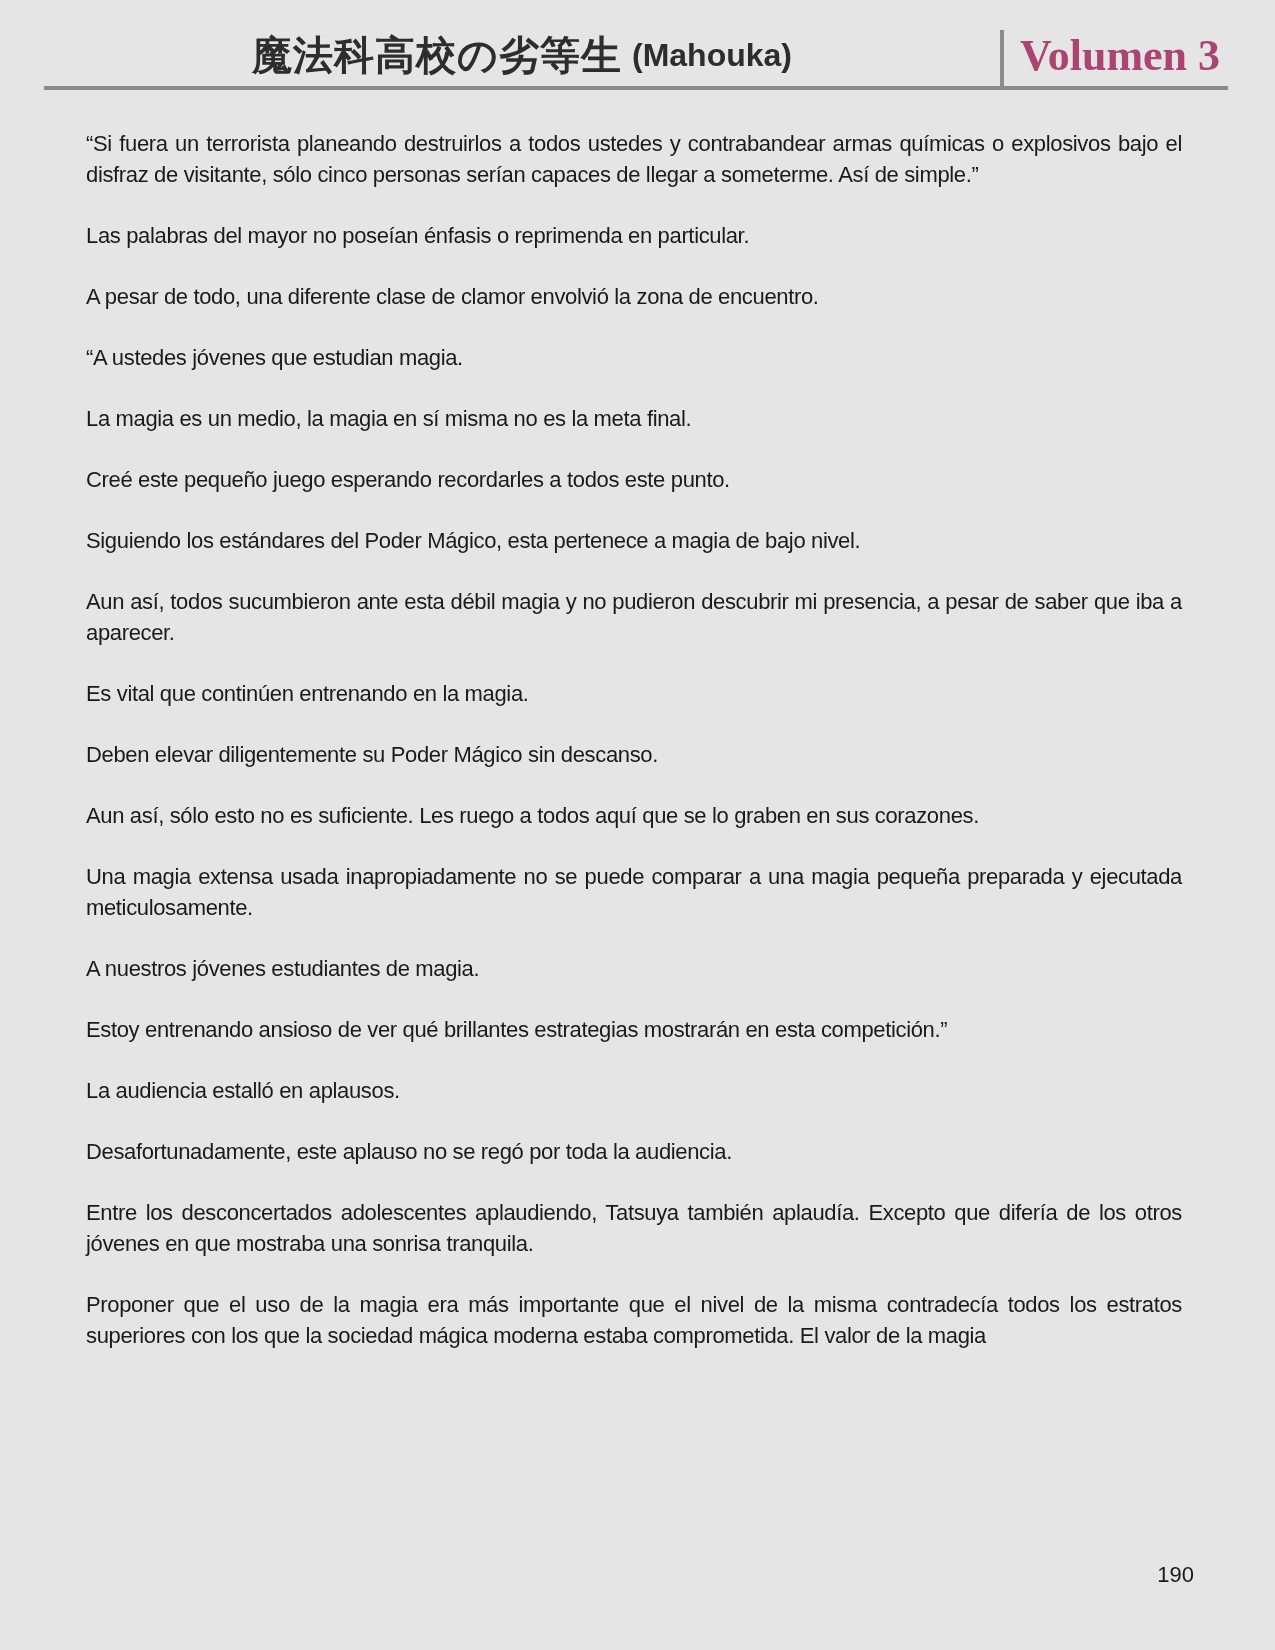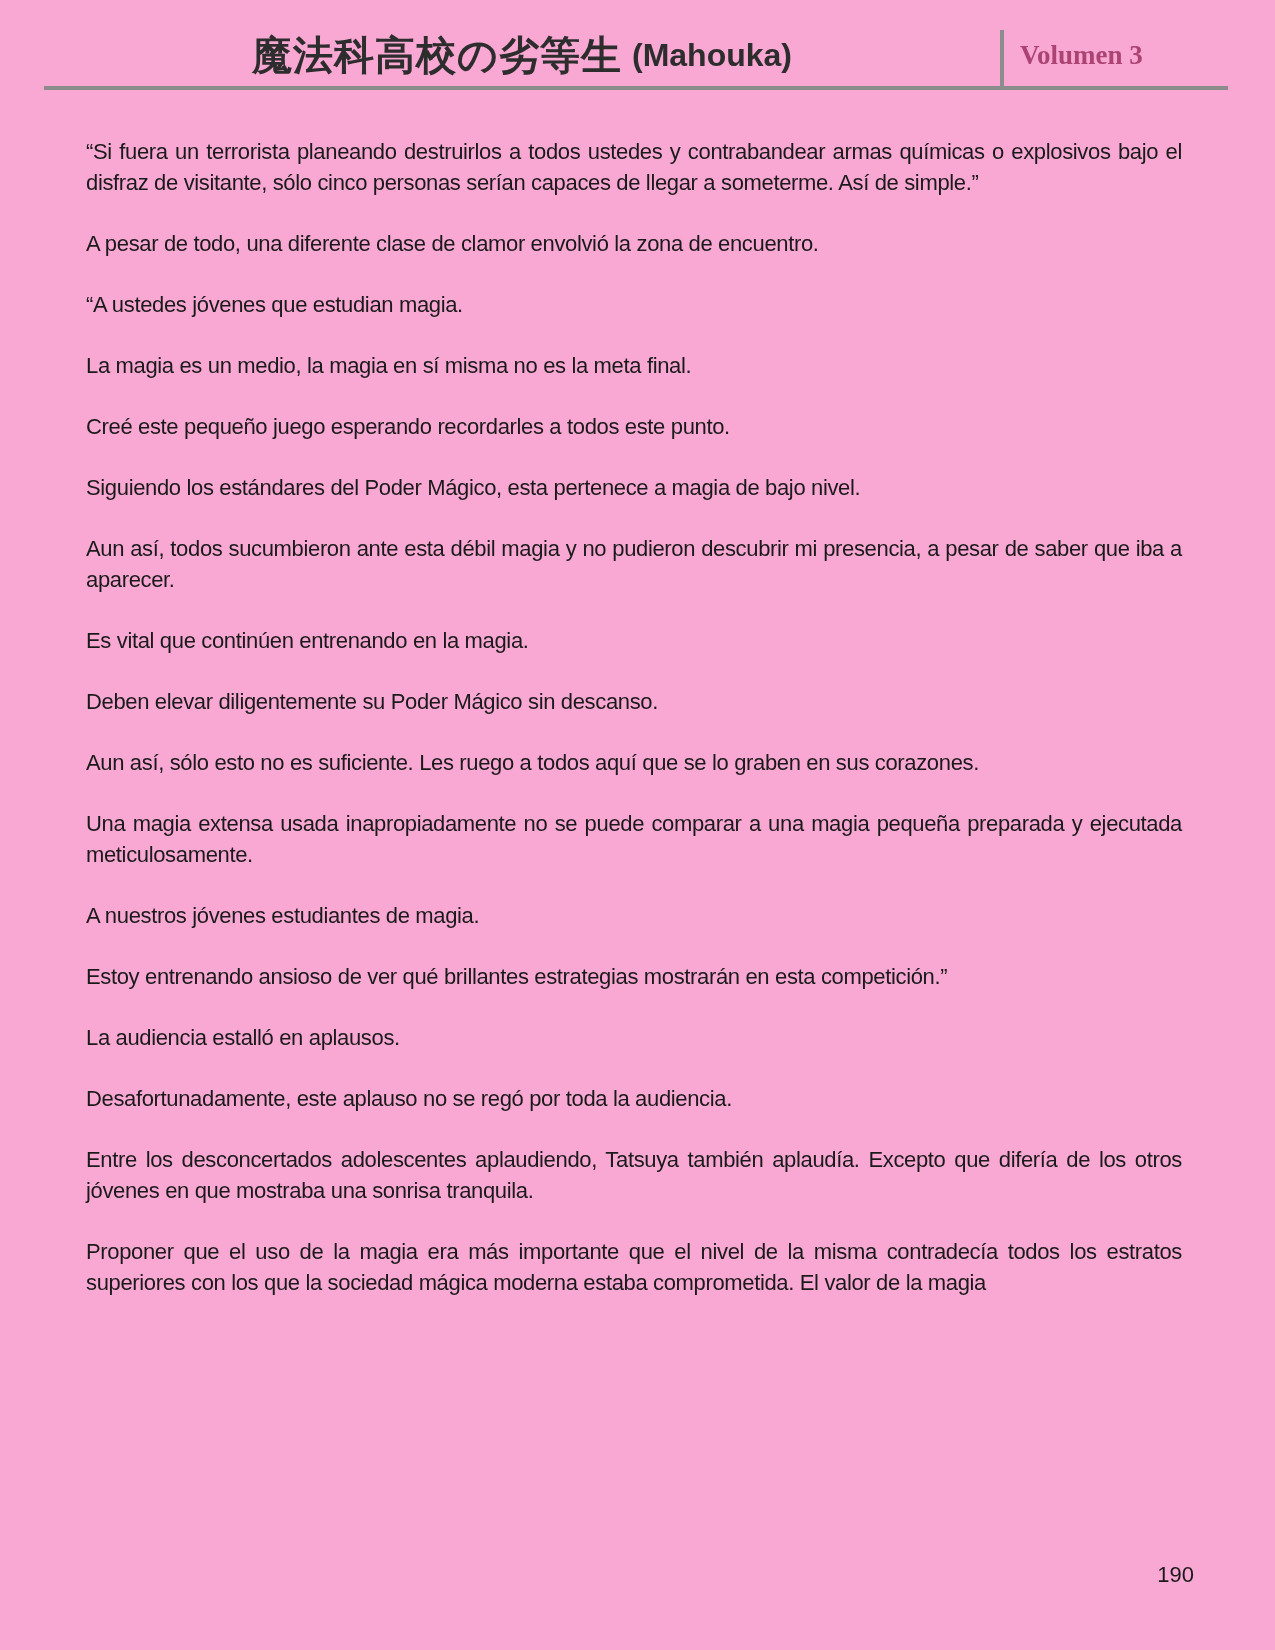--- a/index.html
+++ b/index.html
@@ -11,21 +11,21 @@
   * { box-sizing: border-box; }
   html, body { margin: 0; padding: 0; }
   body {
     font-family: "Liberation Sans", sans-serif;
     background: #ffffff;
   }
   .page {
     position: relative;
     width: 1275px;
     height: 1650px;
-    background: #f9a8d4;
+    background: #e5e5e5;
     overflow: hidden;
   }
   .header {
     display: flex;
     align-items: stretch;
     height: 66px;
     margin: 24px 47px 0 44px;
     border-bottom: 4px solid var(--rule-gray, #8c8c8c);
   }
   .header-title {
@@ -55,26 +55,26 @@
     background: var(--rule-gray, #8c8c8c);
     flex: 0 0 4px;
   }
   .header-volume {
     flex: 1;
     display: flex;
     align-items: center;
     padding-left: 16px;
     font-family: "Liberation Serif", serif;
     font-weight: 700;
-    font-size: 27px;
+    font-size: 44px;
     color: var(--volume-accent, #ab4472);
     white-space: nowrap;
   }
   .content {
-    margin: 16px 93px 0 86px;
+    margin: 8px 93px 0 86px;
     padding-top: 30px;
   }
   .content p.para {
     margin: 0 0 30px 0;
     font-size: 22px;
     line-height: 31px;
     letter-spacing: -0.35px;
     text-align: justify;
     color: var(--body-text, #1a1a1a);
   }
@@ -95,20 +95,21 @@
     <div class="header-title">
       <span class="title-jp">魔法科高校の劣等生</span>
       <span class="title-latin">(Mahouka)</span>
     </div>
     <div class="header-divider"></div>
     <div class="header-volume">Volumen 3</div>
   </header>
 
   <main class="content">
     <p class="para">“Si fuera un terrorista planeando destruirlos a todos ustedes y contrabandear armas químicas o explosivos bajo el disfraz de visitante, sólo cinco personas serían capaces de llegar a someterme. Así de simple.”</p>
+    <p class="para">Las palabras del mayor no poseían énfasis o reprimenda en particular.</p>
     <p class="para">A pesar de todo, una diferente clase de clamor envolvió la zona de encuentro.</p>
     <p class="para">“A ustedes jóvenes que estudian magia.</p>
     <p class="para">La magia es un medio, la magia en sí misma no es la meta final.</p>
     <p class="para">Creé este pequeño juego esperando recordarles a todos este punto.</p>
     <p class="para">Siguiendo los estándares del Poder Mágico, esta pertenece a magia de bajo nivel.</p>
     <p class="para">Aun así, todos sucumbieron ante esta débil magia y no pudieron descubrir mi presencia, a pesar de saber que iba a aparecer.</p>
     <p class="para">Es vital que continúen entrenando en la magia.</p>
     <p class="para">Deben elevar diligentemente su Poder Mágico sin descanso.</p>
     <p class="para">Aun así, sólo esto no es suficiente. Les ruego a todos aquí que se lo graben en sus corazones.</p>
     <p class="para">Una magia extensa usada inapropiadamente no se puede comparar a una magia pequeña preparada y ejecutada meticulosamente.</p>

